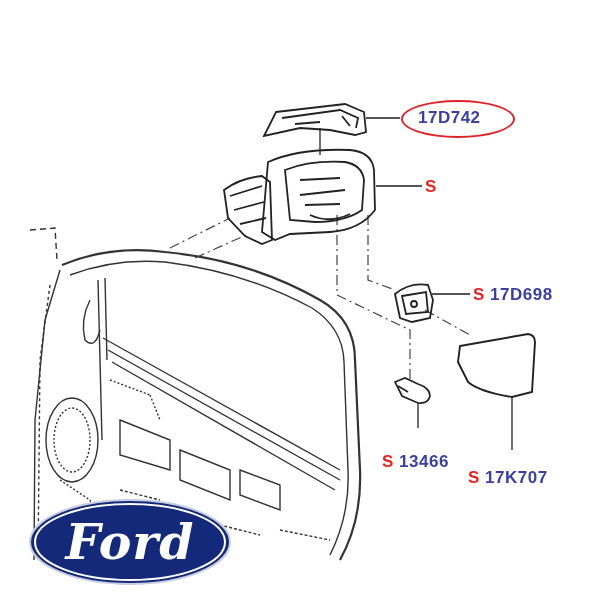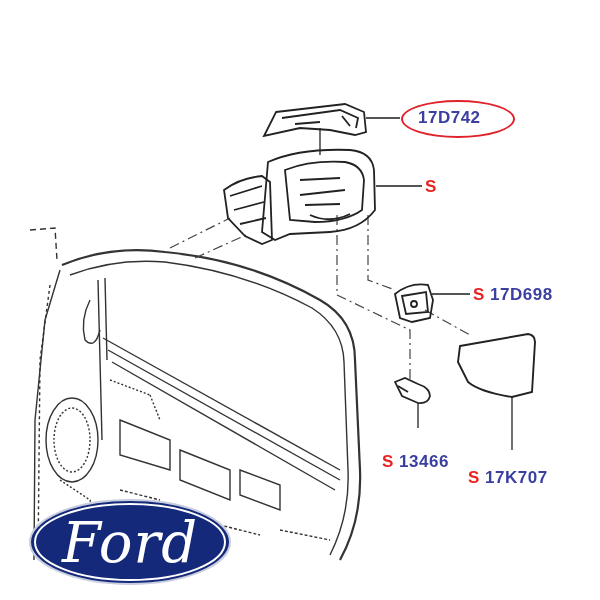--- a/index.html
+++ b/index.html
@@ -4,21 +4,21 @@
   <style>
     html, body { margin: 0; padding: 0; background: #ffffff; }
     body { width: 600px; height: 600px; position: relative; overflow: hidden; font-family: "Liberation Sans", sans-serif; }
     .stage { position: absolute; left: 0; top: 0; width: 600px; height: 600px; }
     svg.drawing { position: absolute; left: 0; top: 0; }
     .callout { position: absolute; font-family: "Liberation Sans", sans-serif; font-weight: bold; font-size: 17px; letter-spacing: 0.5px; white-space: nowrap; line-height: 1; }
     .callout .s { color: #e8231f; }
     .callout .num { color: #3a3fa0; }
     .highlight-ring { position: absolute; border: 2.5px solid #e0232a; border-radius: 50%; }
     .logo { position: absolute; left: 28px; top: 498px; width: 204px; height: 88px; }
-    .logo-text { position: absolute; left: 0; top: 0; width: 204px; height: 88px; display: flex; align-items: center; justify-content: center; font-family: "DejaVu Serif", serif; font-style: italic; font-weight: normal; font-size: 56px; color: #ffffff; letter-spacing: 1px; }
+    .logo-text { position: absolute; left: 0; top: 0; width: 204px; height: 88px; display: flex; align-items: center; justify-content: center; font-family: "DejaVu Serif", serif; font-style: italic; font-weight: bold; font-size: 49px; color: #ffffff; letter-spacing: 1px; }
   </style>
 </head>
 <body>
 
 <div class="stage">
 
   <svg class="drawing" width="600" height="600" viewBox="0 0 600 600">
 
     <g fill="none" stroke="#333" stroke-width="1.4">
       <path d="M62 265 Q110 245 165 252 Q250 260 320 300 Q355 320 355 360 L360 470 Q362 520 340 560" stroke-width="2.2"></path>

